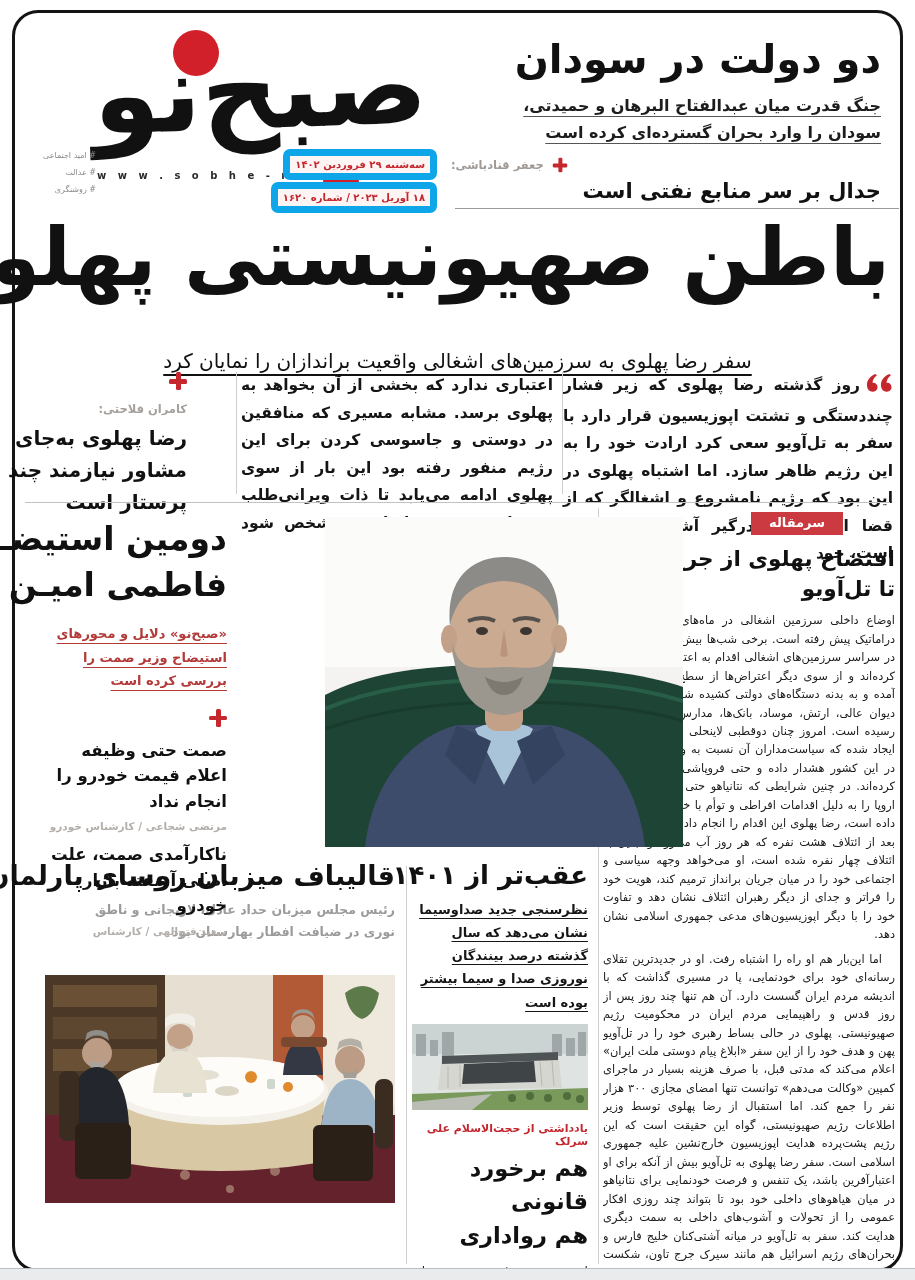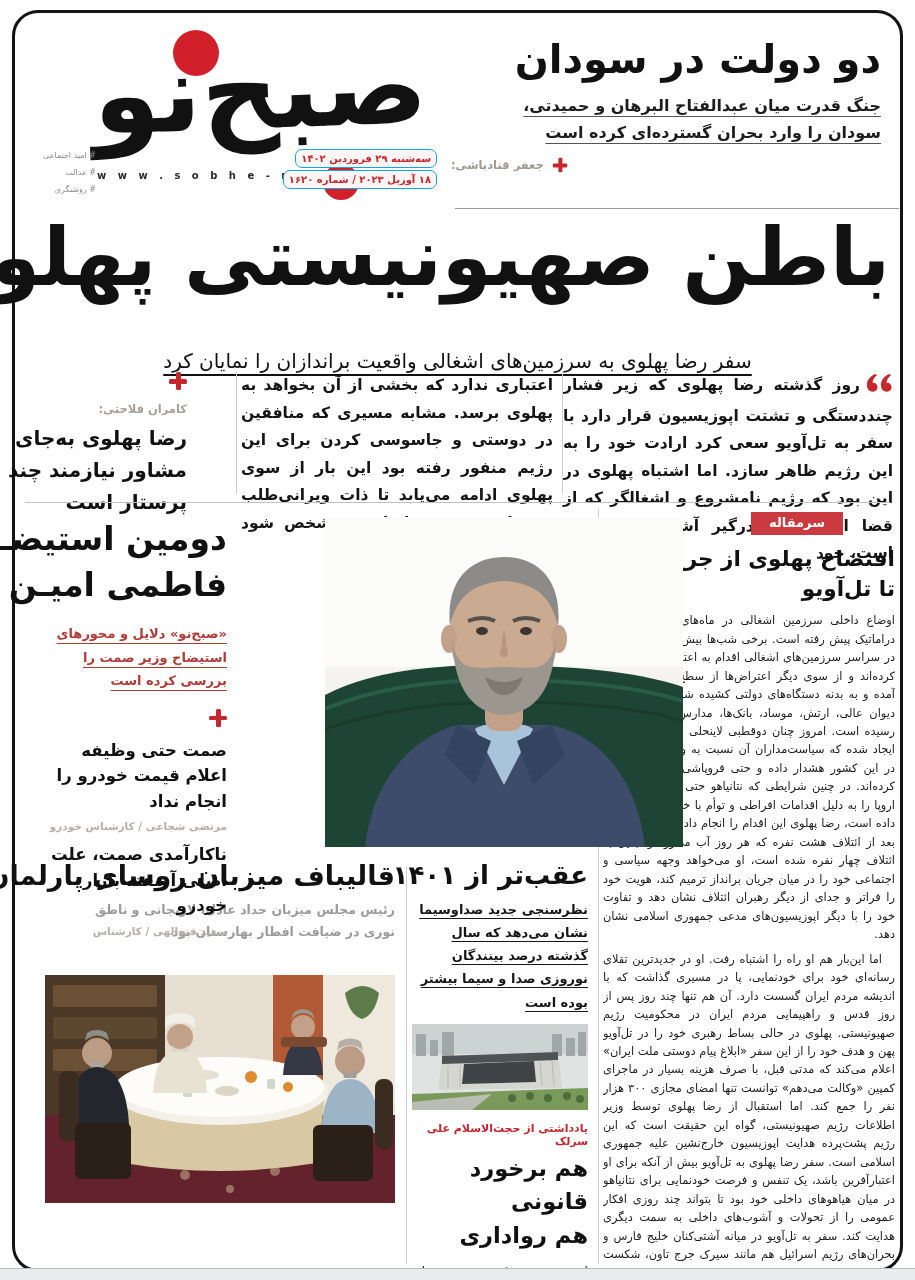--- a/index.html
+++ b/index.html
@@ -39,21 +39,21 @@
   .logo-url{
     position:absolute;left:42px;top:148px;direction:ltr;
     font-size:10px;font-weight:bold;letter-spacing:4px;color:#2a2a2a;
   }
   .logo-taglines{position:absolute;left:-12px;top:126px;font-size:8px;color:#8a8a8a;line-height:2.1;text-align:right;}
   .logo-dates{
     position:absolute;left:282px;top:126px;width:100px;text-align:center;
     color:#c4262e;font-size:10px;font-weight:800;line-height:1.5;
   }
   .logo-dates .date-chip{
-    display:inline-block;border:1px solid #0ea5e9;border-radius:7px;
+    display:inline-block;border:7px solid #0ea5e9;border-radius:7px;
     padding:1px 5px;margin:1px 0;background:#fdf5f4;white-space:nowrap;
   }
 
   
   .lead-head{position:absolute;top:214px;left:25px;right:25px;text-align:center;}
   .lead-title{font-size:80px;font-weight:900;line-height:1.1;letter-spacing:-2px;white-space:nowrap;}
   .lead-sub{
     margin-top:28px;font-size:20px;font-weight:400;display:inline-block;
     text-decoration:underline;text-underline-offset:6px;text-decoration-thickness:1.5px;
   }
@@ -132,20 +132,21 @@
 
 <div class="page-frame"></div>
 
 <div class="sudan">
   <div class="sudan-title">دو دولت در سودان</div>
   <div class="sudan-sub">جنگ قدرت میان عبدالفتاح البرهان و حمیدتی، سودان را وارد بحران گسترده‌ای کرده است</div>
   <div class="byline-row">
     <span class="plus small"></span>
     <span class="byline-name">جعفر قنادباشی:</span>
   </div>
+  <div class="sudan-kicker">جدال بر سر منابع نفتی است</div>
 </div>
 <div class="header-rule"></div>
 
 <div class="logo">
   <div class="logo-script">صبح‌نو</div>
   <div class="red-dot dot-a"></div>
   <div class="red-dot dot-b"></div>
   <div class="logo-url">w w w . s o b h e - n o . i r</div>
   <div class="logo-taglines">
     <div># امید اجتماعی</div>

